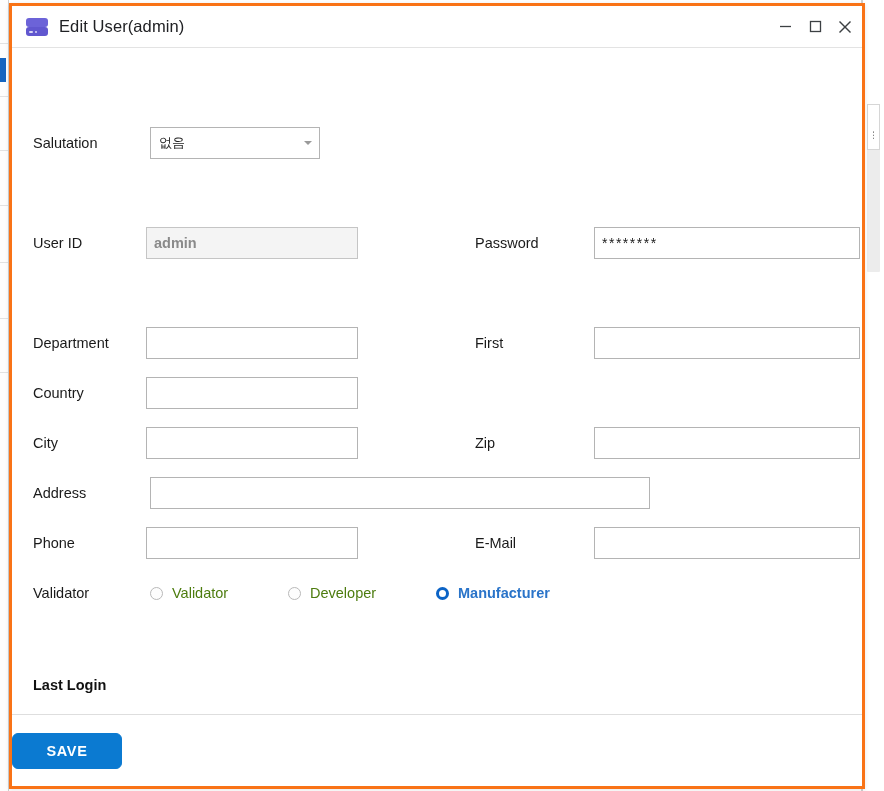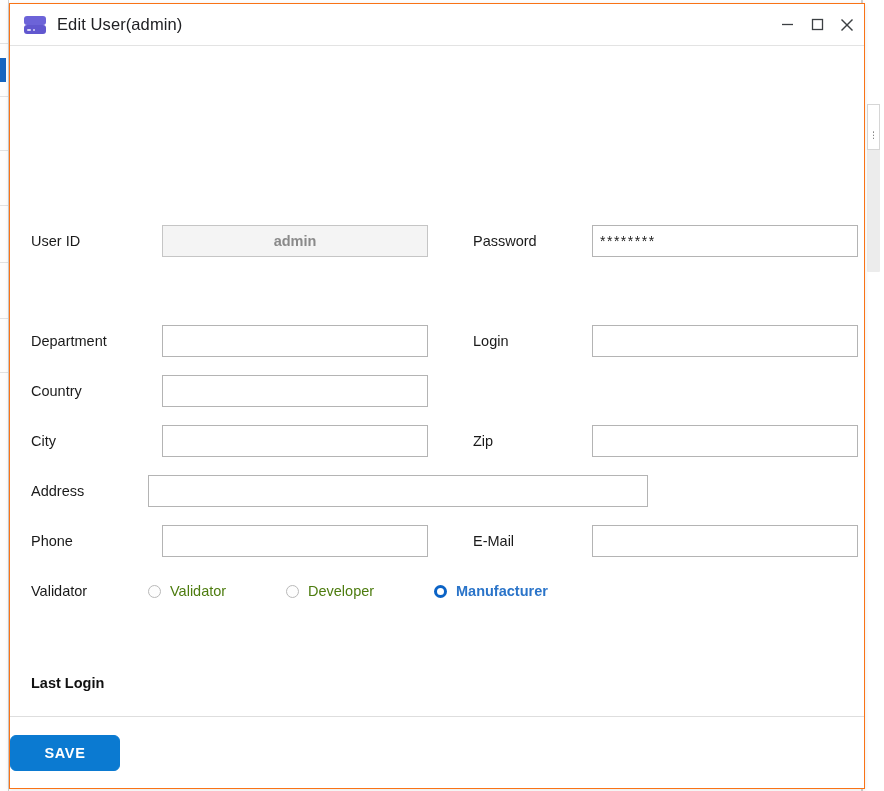--- a/index.html
+++ b/index.html
@@ -96,21 +96,21 @@
   }
 
   
   .dialog {
     position: absolute;
     left: 9px;
     top: 3px;
     width: 856px;
     height: 786px;
     background: #ffffff;
-    border: 1px solid #f97316;
+    border: 3px solid #f97316;
     box-sizing: border-box;
     display: flex;
     flex-direction: column;
     box-shadow: 0 1px 4px rgba(0,0,0,0.10);
   }
 
   
   .titlebar {
     height: 42px;
     min-height: 42px;
@@ -210,21 +210,21 @@
     border: 1px solid #b4b4b4;
     background: #ffffff;
     font-family: "Liberation Sans", sans-serif;
     font-size: 14.5px;
     color: #1a1a1a;
     padding: 0 7px;
     outline: none;
     border-radius: 0;
     top: 1px;
   }
-  .fld.colL { left: 152px; width: 266px; text-align: center; }
+  .fld.colL { left: 134px; width: 212px; }
   .fld.colR { left: 582px; width: 266px; }
   .fld.wide { left: 138px; width: 500px; }
   .fld:disabled,
   .fld.disabled {
     background: #f4f4f4;
     color: #8a8a8a;
     border-color: #c5c5c5;
     font-weight: bold;
   }
   .fld.focused {
@@ -426,34 +426,41 @@
         <svg width="14" height="14" viewBox="0 0 14 14">
             <line x1="1.5" y1="1.5" x2="12.5" y2="12.5" stroke="#3c4043" stroke-width="1.4"></line>
             <line x1="12.5" y1="1.5" x2="1.5" y2="12.5" stroke="#3c4043" stroke-width="1.4"></line>
           </svg>
       </div>
     </div>
   </div>
 
   <div class="dialog-body">
 
+    <div class="form-row" style="top:78px">
+      <div class="lbl left">Salutation</div>
+      <div class="sel-wrap">
+        <div class="sel-value">없음</div>
+        <div class="sel-arrow"></div>
+      </div>
+    </div>
 
 
     <div class="form-row" style="top:178px">
       <div class="lbl left">User ID</div>
       <input class="fld colL disabled" type="text" disabled="" value="admin" style="">
       <div class="lbl right">Password</div>
       <input class="fld colR pw" type="text" value="********" style="">
     </div>
 
 
     <div class="form-row" style="top:278px">
       <div class="lbl left">Department</div>
       <input class="fld colL" type="text" value="" style="">
-      <div class="lbl right">Login</div>
+      <div class="lbl right">First</div>
       <input class="fld colR" type="text" value="" style="">
     </div>
 
     <div class="form-row" style="top:328px">
       <div class="lbl left">Country</div>
       <input class="fld colL" type="text" value="" style="">
     </div>
 
     <div class="form-row" style="top:378px">
       <div class="lbl left">City</div>

